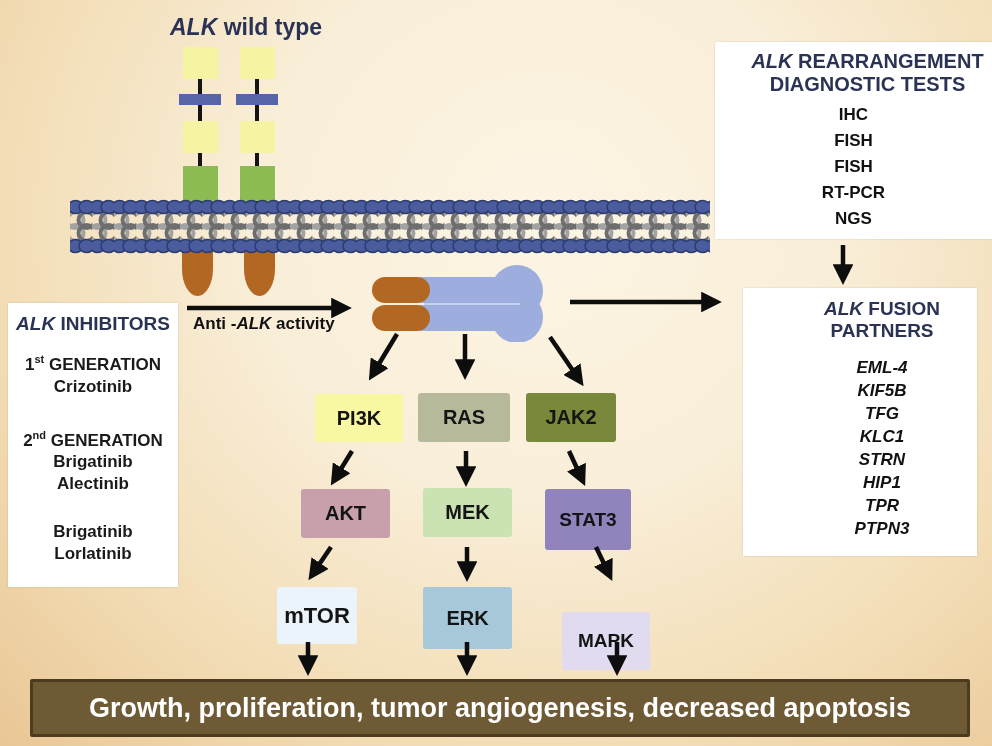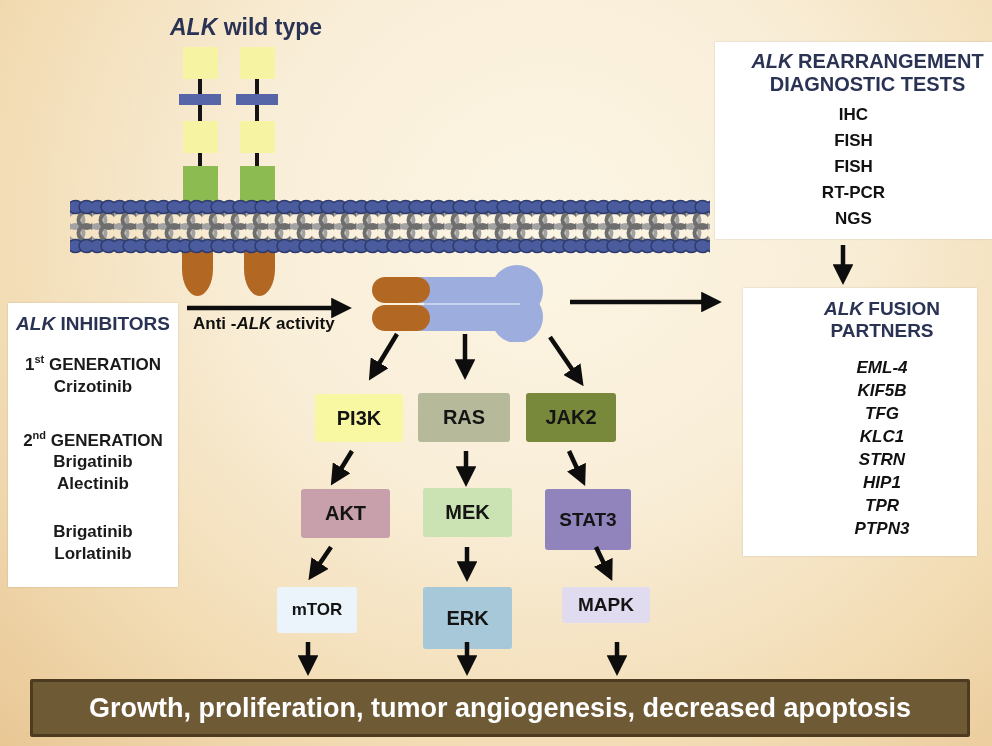--- a/index.html
+++ b/index.html
@@ -48,23 +48,23 @@
 
   
   .node{display:flex;align-items:center;justify-content:center;border-radius:3px;
         font-weight:bold;font-size:20px;color:#141414;}
   #n-pi3k {left:315px;top:394px;width:88px;height:48px;background:#f8f7a2;}
   #n-ras  {left:418px;top:393px;width:92px;height:49px;background:#b6ba9a;}
   #n-jak2 {left:526px;top:393px;width:90px;height:49px;background:#78893c;}
   #n-akt  {left:301px;top:489px;width:89px;height:49px;background:#c7a0ab;}
   #n-mek  {left:423px;top:488px;width:89px;height:49px;background:#cbe3b3;}
   #n-stat3{left:545px;top:489px;width:86px;height:61px;background:#9184bc;font-size:19px;}
-  #n-mtor {left:277px;top:587px;width:80px;height:46px;background:#eaf4fa;font-size:17px;}
+  #n-mtor {left:277px;top:587px;width:80px;height:57px;background:#eaf4fa;font-size:22px;}
   #n-erk  {left:423px;top:587px;width:89px;height:62px;background:#a7c8d8;}
-  #n-mapk {left:562px;top:587px;width:88px;height:36px;background:#e1dbf0;font-size:19px;}
+  #n-mapk {left:562px;top:612px;width:88px;height:58px;background:#e1dbf0;font-size:19px;}
 
   
   #banner{left:30px;top:679px;width:934px;height:52px;background:#6f5a36;border:3px solid #4c3b1f;
     border-radius:2px;color:#ffffff;font-size:27px;font-weight:bold;display:flex;
     align-items:center;justify-content:center;}
 
   #arrow-layer{position:absolute;left:0;top:0;pointer-events:none;}
   #arrow-layer line{stroke:#0d0d0d;stroke-width:4.5;}
 </style>
 </head>

